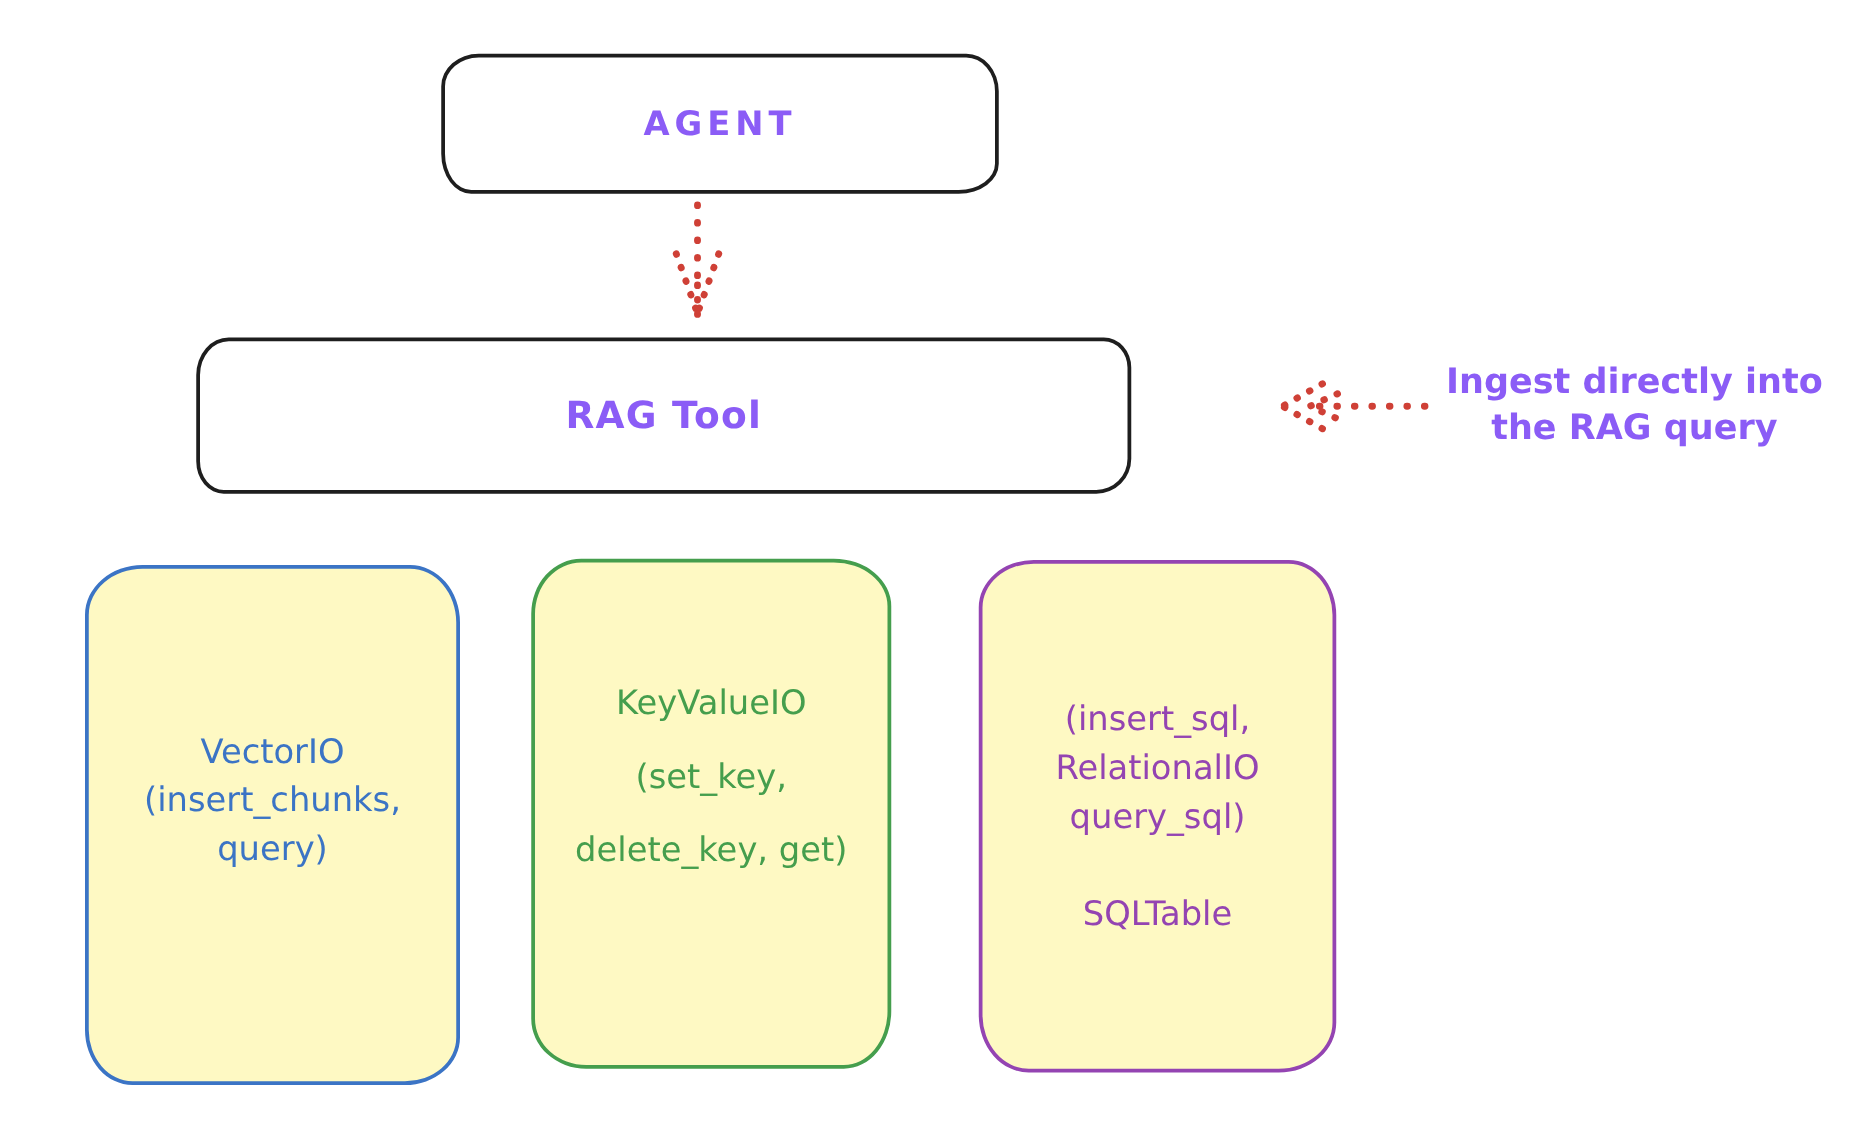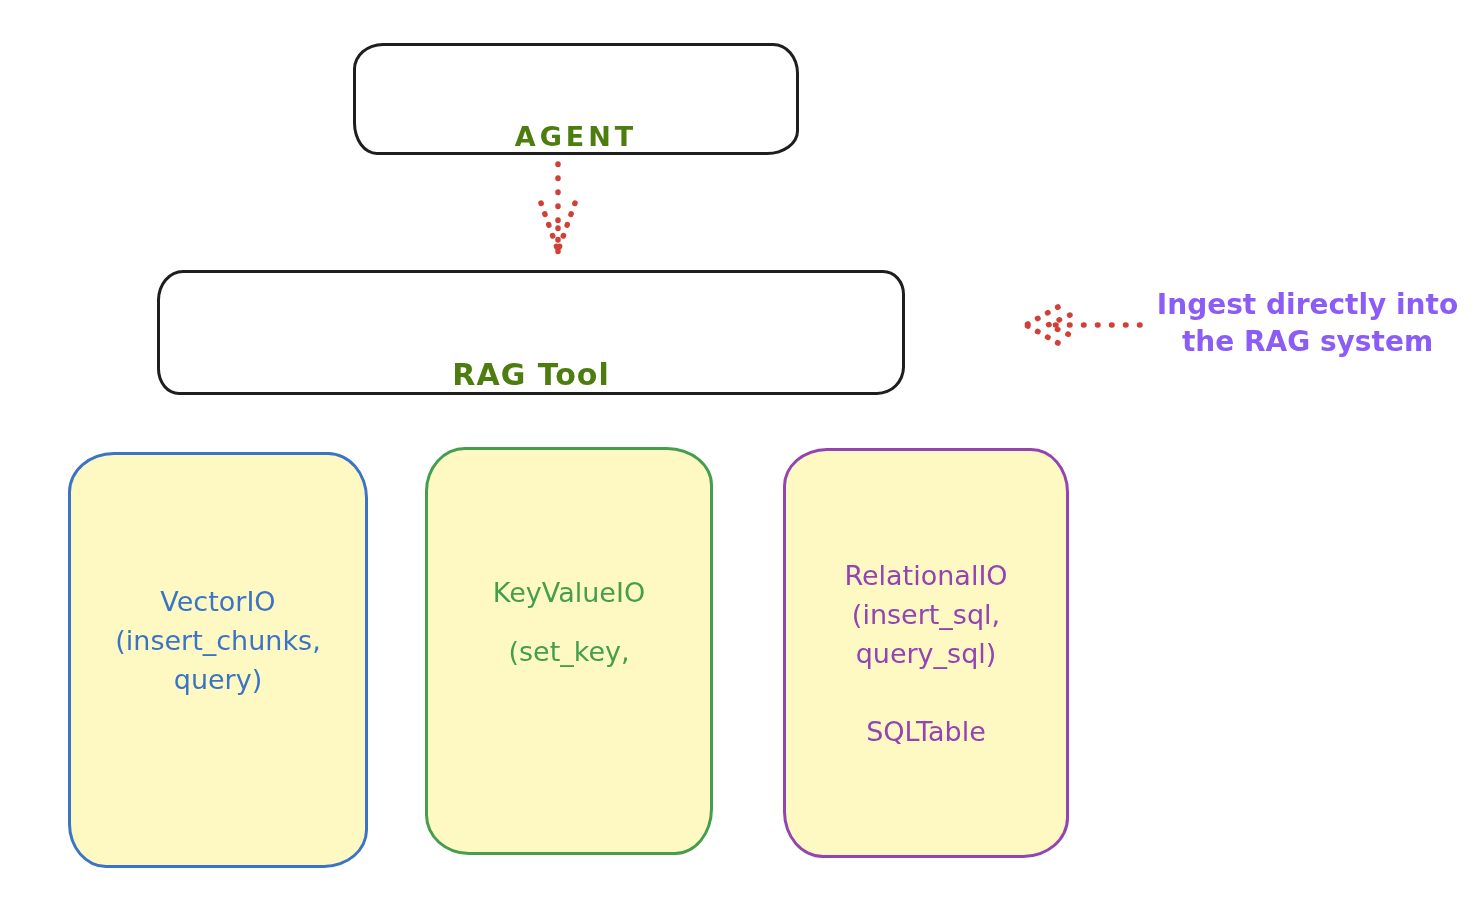--- a/index.html
+++ b/index.html
@@ -18,22 +18,21 @@
   .node {
     position: absolute;
     box-sizing: border-box;
     display: flex;
     align-items: center;
     justify-content: center;
     background: #ffffff;
   }
   .node-black {
     border: 3.5px solid #1e1e1e;
-    color: #4d7c0f;
-    align-items: flex-end;
+    color: #8b5cf6;
   }
   .agent-box {
     left: 353px; top: 43px; width: 446px; height: 112px;
     border-radius: 30px 26px 32px 24px / 26px 30px 24px 32px;
     font-size: 27px; font-weight: 700; letter-spacing: 4px;
   }
   .rag-box {
     left: 157px; top: 270px; width: 748px; height: 125px;
     border-radius: 26px 22px 28px 22px / 30px 24px 28px 26px;
     font-size: 30px; font-weight: 600; letter-spacing: 1px;
@@ -107,37 +106,38 @@
 
   <svg class="arrow-svg arrow-h" width="135" height="58" viewBox="0 0 135 58">
     <path class="dotted" d="M128 28 L32 28" stroke="#cf4036"></path>
     <path class="dotted dotted-dense" d="M46 10 L14 28" stroke="#cf4036"></path>
     <path class="dotted dotted-dense" d="M46 46 L14 28" stroke="#cf4036"></path>
     <path class="dotted dotted-dense" d="M58 18 L36 28 L58 38" stroke="#cf4036"></path>
   </svg>
 
   <div class="annotation">
     <div>Ingest directly into</div>
-    <div>the RAG system</div>
+    <div>the RAG query</div>
   </div>
 
   <div class="node store-box vector-box">
     <div>VectorIO</div>
     <div>(insert_chunks,</div>
     <div>query)</div>
     <div class="store-spacer"></div>
   </div>
 
   <div class="node store-box keyvalue-box">
     <div>KeyValueIO</div>
     <div>(set_key,</div>
+    <div>delete_key, get)</div>
     <div class="store-spacer"></div>
   </div>
 
   <div class="node store-box relational-box">
+    <div>(insert_sql,</div>
     <div>RelationalIO</div>
-    <div>(insert_sql,</div>
     <div>query_sql)</div>
     <div class="store-spacer"></div>
     <div>SQLTable</div>
   </div>
 
 </div>
 
 </body></html>

